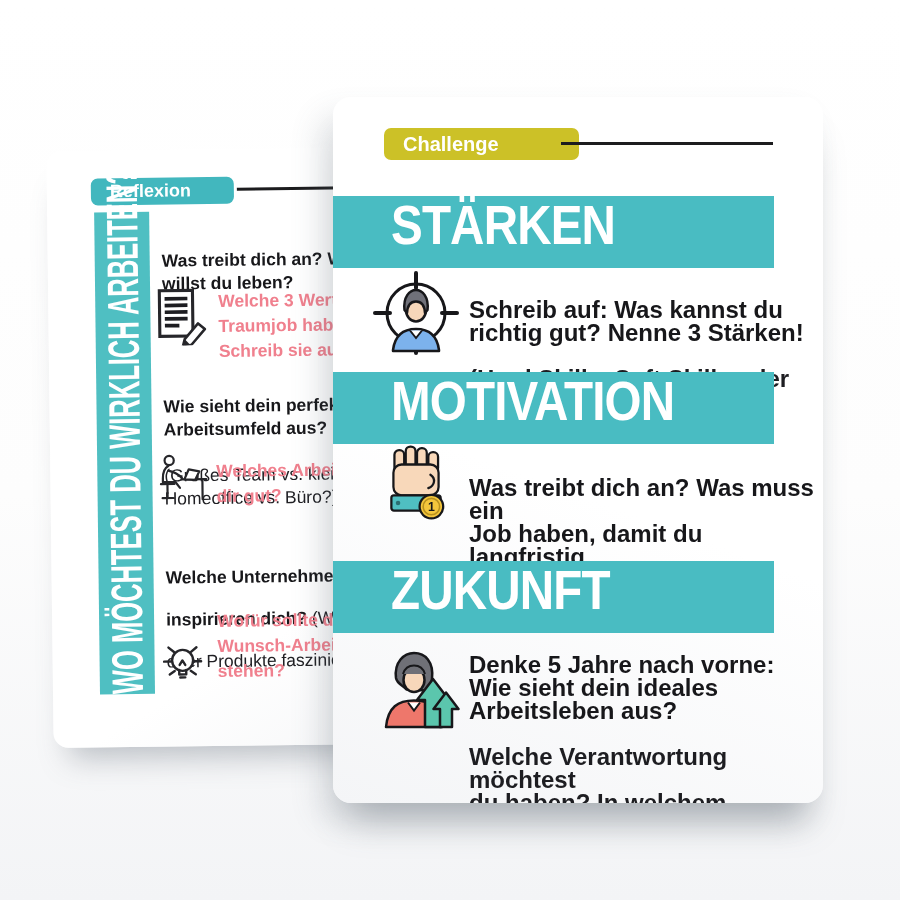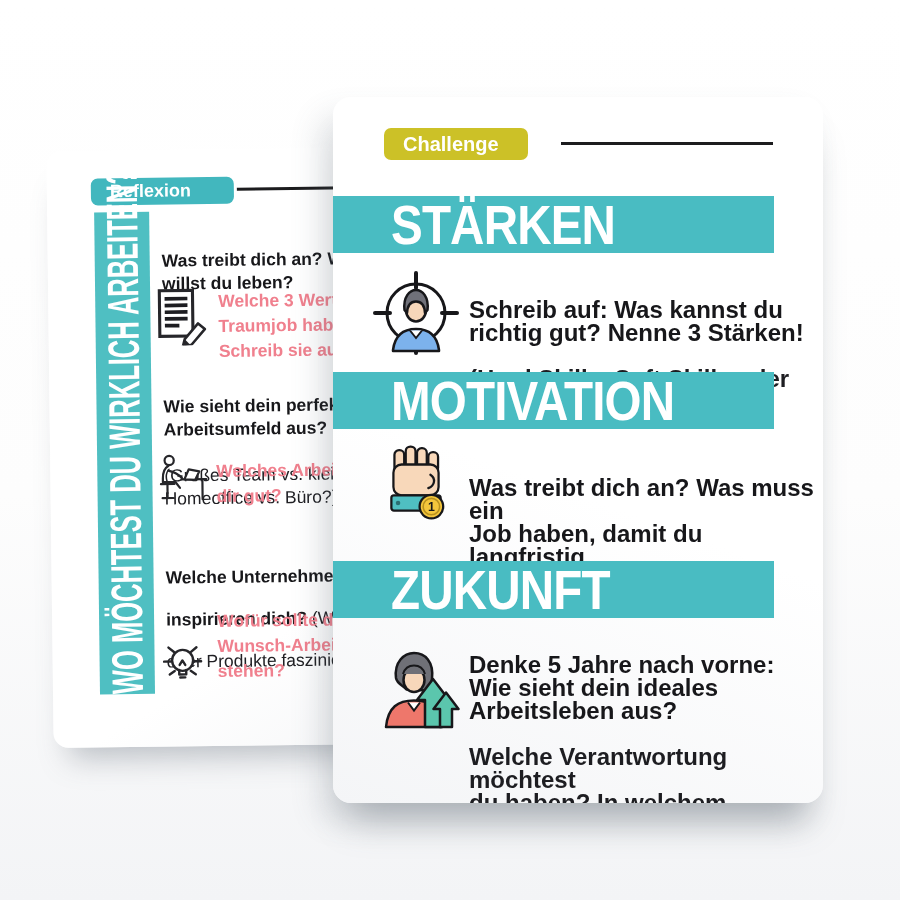--- a/index.html
+++ b/index.html
@@ -21,21 +21,21 @@
     left:333px;top:97px;width:490px;height:706px;border-radius:18px;
     background:linear-gradient(200deg,#ffffff 55%,#f4f5f7 100%);
     box-shadow:-14px 18px 30px rgba(90,100,110,.16),0 32px 36px -16px rgba(90,100,110,.4);
     z-index:2;overflow:hidden;
   }
   .badge{
     position:absolute;border-radius:7px;color:#fff;font-weight:bold;
     display:flex;align-items:center;padding-left:19px;box-sizing:border-box;
   }
   .badge.teal{left:44px;top:28px;width:143px;height:27px;font-size:18px;background:#42b7be;}
-  .badge.yellow{left:51px;top:31px;width:144px;height:32px;font-size:20px;background:#ccc127;}
+  .badge.yellow{left:51px;top:31px;width:195px;height:32px;font-size:20px;background:#ccc127;}
   .hline{position:absolute;height:3px;background:#1c1c1e;}
   .back-line{left:190px;top:39px;width:150px;}
   .front-line{left:228px;top:45px;width:212px;}
   
   .vbar{position:absolute;left:47px;top:62px;width:55px;height:482px;background:#4fbfc2;}
   .vwrap{
     position:absolute;left:0;top:0;width:482px;height:55px;
     transform-origin:0 0;transform:translateY(482px) rotate(-90deg);
     display:flex;align-items:center;
   }
@@ -45,21 +45,21 @@
   }
   
   .bq{position:absolute;left:114px;width:320px;font-size:17.5px;line-height:23px;white-space:pre-line;}
   .bq .b{font-weight:bold;}
   .bq .n{font-weight:normal;color:#202024;}
   .q3line{white-space:normal;}
   .hint{position:absolute;display:flex;align-items:flex-start;}
   .hint .pink{font-weight:bold;color:#f0808e;font-size:17.5px;line-height:25px;white-space:pre-line;}
   .icon{flex:0 0 auto;display:block;}
   
-  .banner{position:absolute;left:0;width:441px;height:57px;background:#49bcc2;}
+  .banner{position:absolute;left:0;width:441px;height:72px;background:#49bcc2;}
   .banner .hd{
     display:inline-block;margin-left:58px;line-height:57px;font-size:56px;font-weight:800;
     color:#fff;letter-spacing:-1px;transform-origin:0 50%;transform:scaleX(.85);white-space:nowrap;
   }
   .b1{top:99px}.b2{top:275px}.b3{top:464px}
   .frow{position:absolute;left:30px;right:8px;display:flex;align-items:flex-start;}
   .r1{top:178px}.r2{top:356px}.r3{top:533px}
   .icobox{flex:0 0 106px;display:flex;justify-content:center;}
   .ftext{font-size:24px;line-height:23px;white-space:pre-line;}
   .ftext .fb{font-weight:bold;}

